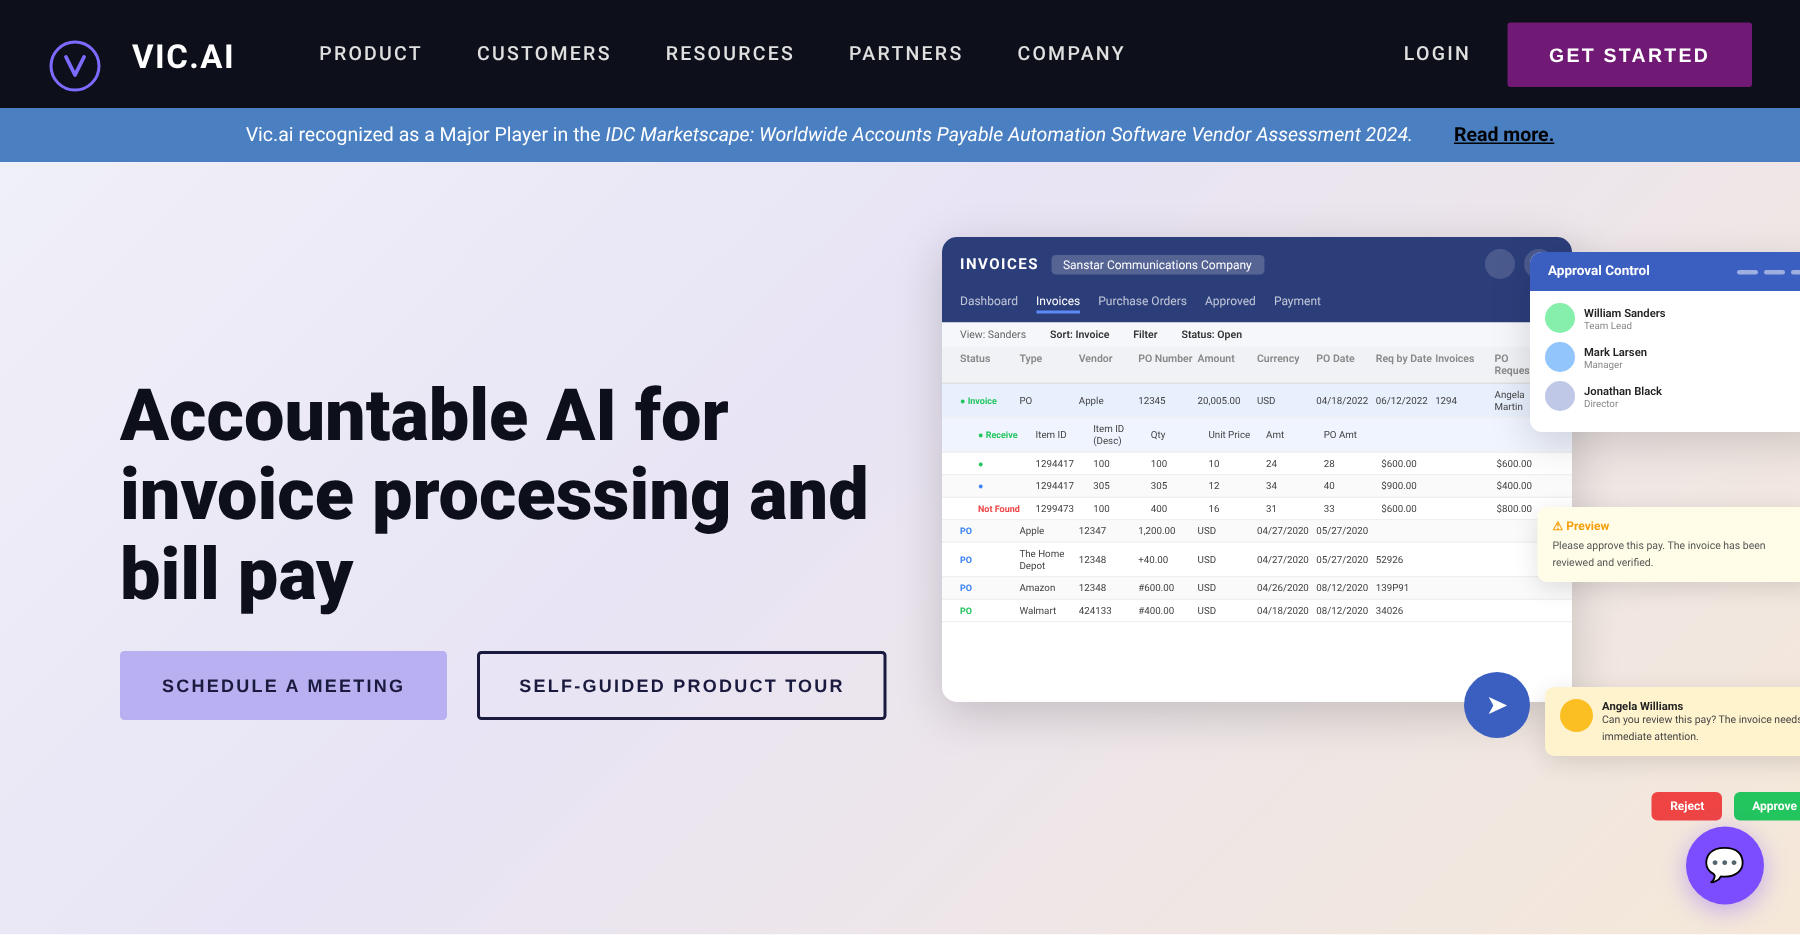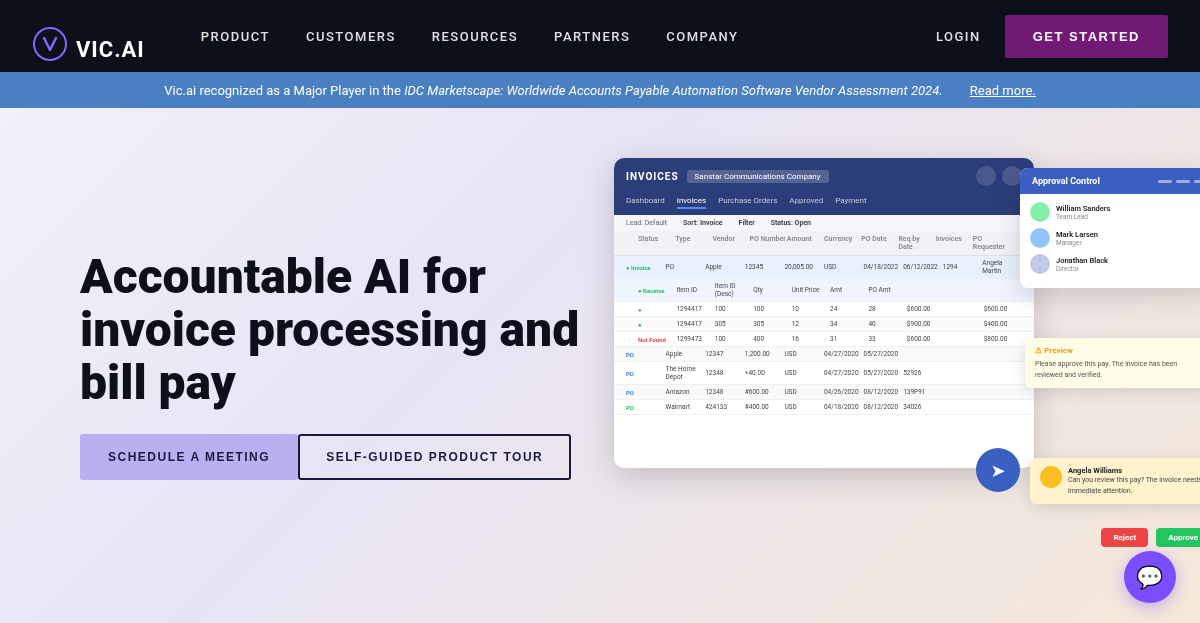--- a/index.html
+++ b/index.html
@@ -9,22 +9,22 @@
     nav {
       background: #0d0f1a;
       height: 72px;
       display: flex;
       align-items: center;
       padding: 0 32px;
       gap: 40px;
     }
     .nav-logo {
       display: flex;
-      align-items: flex-end;
-      gap: 8px;
+      align-items: flex-start;
+      gap: 20px;
       margin-right: 16px;
       margin-top: 16px;
     }
     .nav-logo-icon {
       width: 36px;
       height: 36px;
     }
     .nav-logo-text {
       color: white;
       font-size: 22px;
@@ -79,22 +79,22 @@
       display: flex;
       align-items: center;
       justify-content: center;
       color: white;
       font-size: 13px;
     }
     .announcement-bar em {
       font-style: italic;
     }
     .announcement-bar a {
-      color: #ffffff;
-      font-weight: 400;
+      color: #000000;
+      font-weight: 700;
       text-decoration: underline;
       cursor: pointer;
       margin-left: 24px;
     }
 
     
     .hero {
       background: linear-gradient(135deg, #f0f0f8 0%, #e8e4f5 40%, #f5e8d8 100%);
       height: calc(623px - 72px - 36px);
       display: flex;
@@ -116,20 +116,21 @@
     }
     .hero-subtitle {
       font-size: 17px;
       color: #333;
       line-height: 1.6;
       margin-bottom: 40px;
       max-width: 460px;
     }
     .hero-buttons {
       display: flex;
+      gap: 20px;
     }
     .btn-primary {
       background: #b8b0f0;
       color: #1a1a3e;
       border: none;
       padding: 16px 28px;
       font-size: 12px;
       font-weight: 800;
       letter-spacing: 1.5px;
       text-transform: uppercase;
@@ -154,21 +155,21 @@
       position: absolute;
       right: -20px;
       top: 20px;
       width: 620px;
       height: 460px;
     }
 
     
     .screenshot-main {
       position: absolute;
-      left: 14px;
+      left: 28px;
       top: 30px;
       width: 420px;
       height: 310px;
       background: white;
       border-radius: 10px;
       box-shadow: 0 8px 32px rgba(0,0,0,0.18);
       overflow: hidden;
     }
     .sc-header {
       background: #2c3e7a;
@@ -218,21 +219,21 @@
       font-size: 7px;
       color: #666;
     }
     .sc-filter-val {
       font-size: 7px;
       color: #333;
       font-weight: 600;
     }
     .sc-table-header {
       display: flex;
-      padding: 4px 24px;
+      padding: 4px 12px;
       background: #f0f2f5;
       border-bottom: 1px solid #e0e0e0;
     }
     .sc-th {
       font-size: 7px;
       color: #888;
       font-weight: 600;
       flex: 1;
     }
     .sc-table-body {
@@ -450,21 +451,21 @@
         </div>
       </div>
       <div class="sc-nav-tabs">
         <span class="sc-tab">Dashboard</span>
         <span class="sc-tab active">Invoices</span>
         <span class="sc-tab">Purchase Orders</span>
         <span class="sc-tab">Approved</span>
         <span class="sc-tab">Payment</span>
       </div>
       <div class="sc-filter-row">
-        <span class="sc-filter-label">Lead: Default</span>
+        <span class="sc-filter-label">View: Sanders</span>
         <span class="sc-filter-val">Sort: Invoice</span>
         <span class="sc-filter-val">Filter</span>
         <span class="sc-filter-val">Status: Open</span>
       </div>
       <div class="sc-table-header">
         <span class="sc-th">Status</span>
         <span class="sc-th">Type</span>
         <span class="sc-th">Vendor</span>
         <span class="sc-th">PO Number</span>
         <span class="sc-th">Amount</span>

